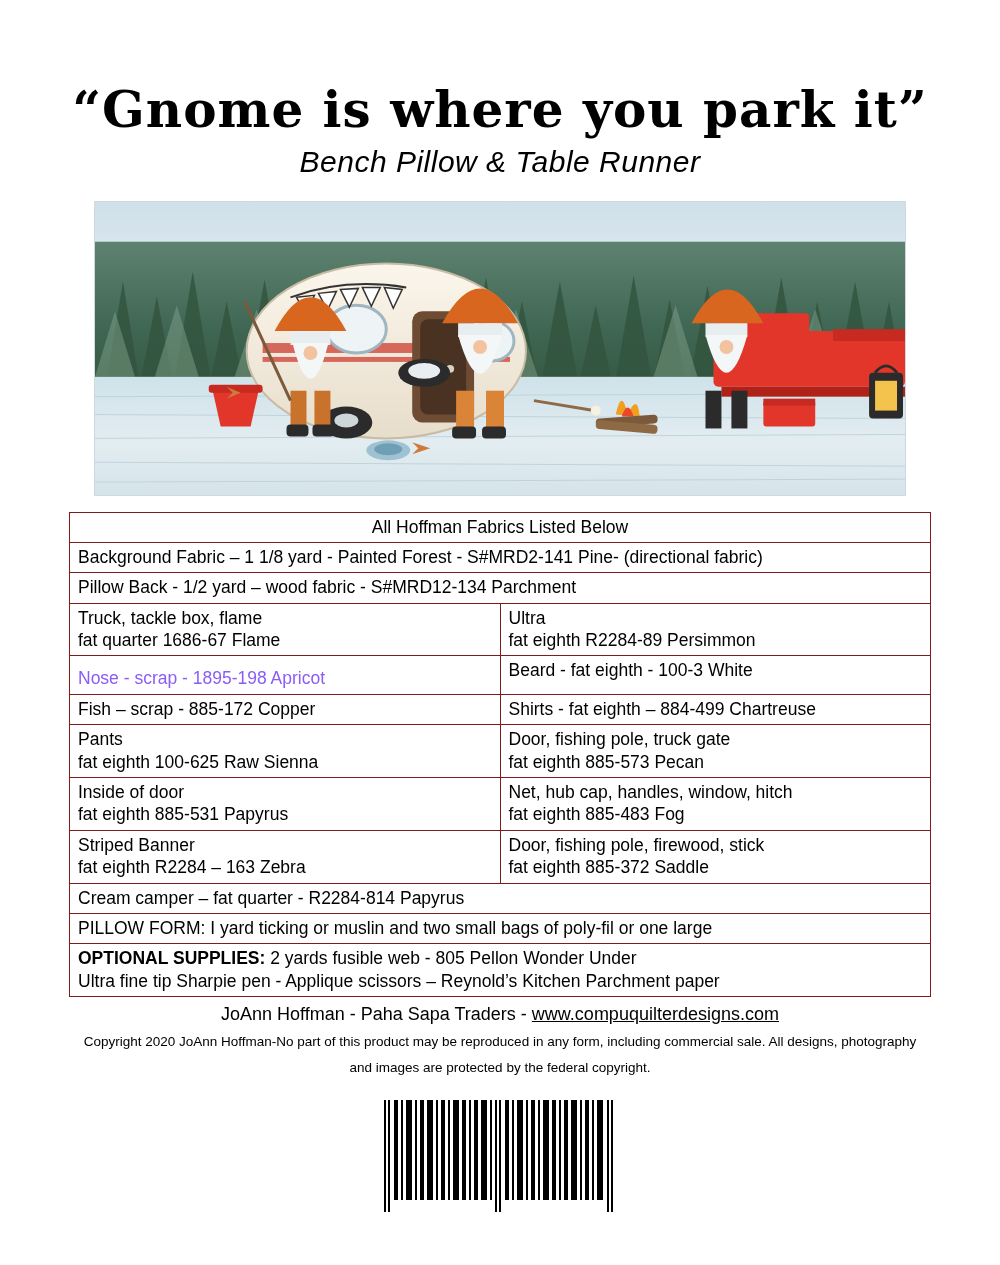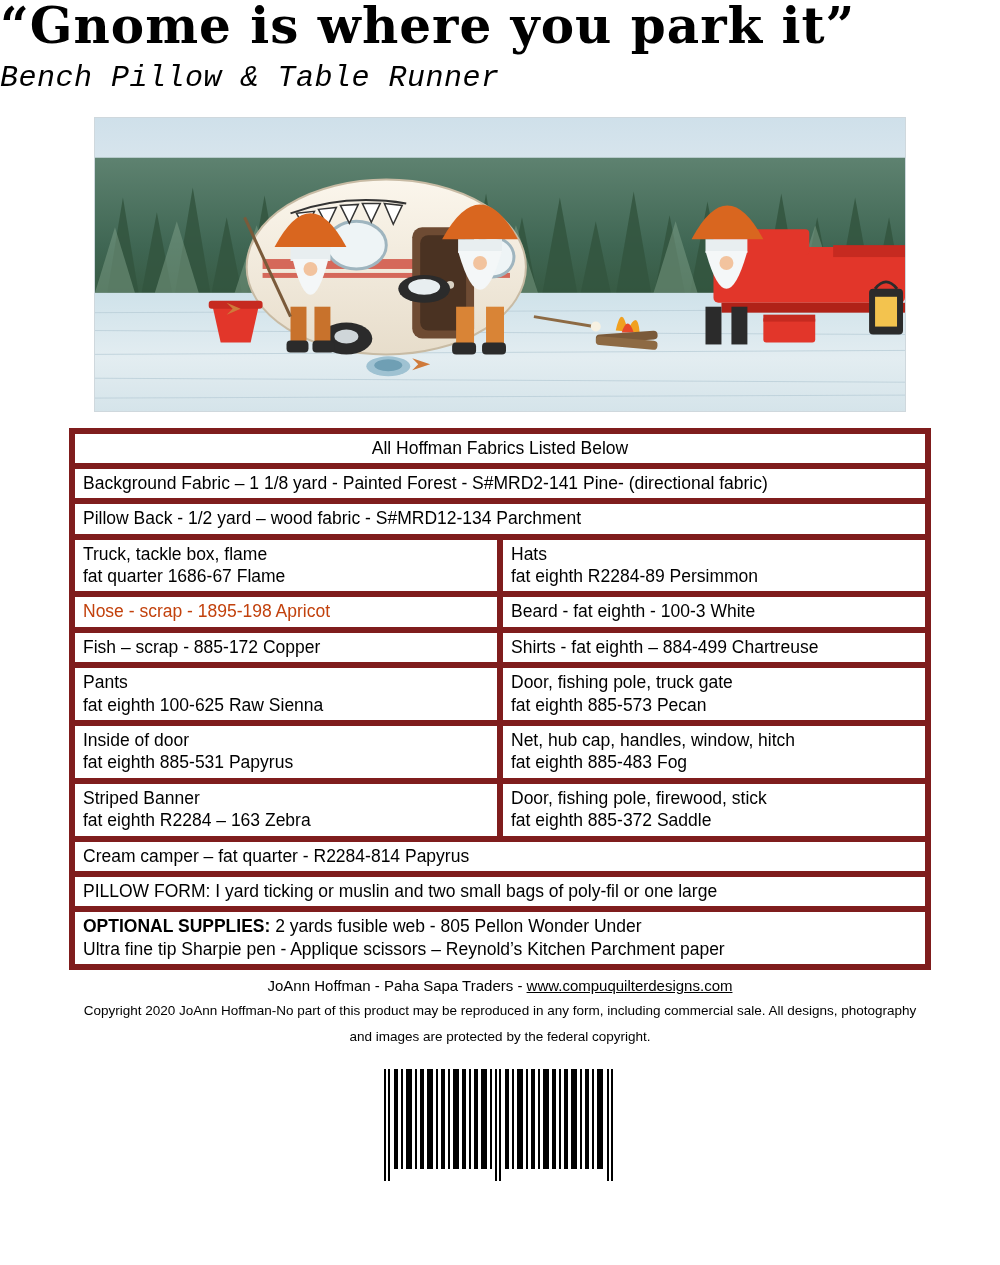--- a/index.html
+++ b/index.html
@@ -15,31 +15,34 @@
     position: relative;
     overflow: hidden;
   }
   .page {
     width: 1000px;
     height: 1265px;
     position: relative;
   }
   
   .title-block {
+    text-align: center;
+    padding-top: 52px;
+    margin-top: 32px;
   }
   .main-title {
     font-family: "DejaVu Serif", serif;
     font-size: 50px;
     font-weight: 700;
     letter-spacing: 1px;
     line-height: 1.05;
     margin: 0;
   }
   .sub-title {
-    font-family: Liberation Mono, monospace;
+    font-family: Liberation Sans, sans-serif;
     font-size: 30px;
     font-weight: 400;
     font-style: italic;
     margin: 8px 0 0 0;
     letter-spacing: 0.5px;
   }
   
   .art-wrap {
     width: 812px;
     height: 295px;
@@ -52,39 +55,39 @@
   .art-svg { display: block; width: 100%; height: 100%; }
   
   .fabric-table {
     width: 862px;
     margin: 16px auto 0 auto;
     border-collapse: collapse;
     table-layout: fixed;
     font-size: 17.5px;
   }
   .fabric-table td {
-    border: 6px solid #7f1d1d;
+    border: 1px solid #7f1d1d;
     padding: 3px 8px 4px 8px;
     vertical-align: top;
     line-height: 1.28;
   }
   .fabric-table td.center {
     text-align: center;
   }
   .cell-line { display: block; white-space: nowrap; }
-  .muted { color: #c2410c; }
+  .muted { color: #8b5cf6; margin-top: 8px; }
   .bold { font-weight: 700; text-align: center; }
   
   .footer {
     width: 940px;
     margin: 7px auto 0 auto;
     text-align: center;
   }
   .credit {
-    font-size: 15px;
+    font-size: 18px;
     margin-bottom: 3px;
   }
   .credit .link {
     text-decoration: underline;
   }
   .copyright {
     font-size: 13.5px;
     line-height: 1.35;
     margin: 8px auto;
     width: 930px;
@@ -298,21 +301,21 @@
       <tr>
         <td colspan="2">Pillow Back - 1/2 yard – wood fabric - S#MRD12-134 Parchment</td>
       </tr>
 
       <tr>
         <td>
           <span class="cell-line">Truck, tackle box, flame</span>
           <span class="cell-line">fat quarter 1686-67 Flame</span>
         </td>
         <td>
-          <span class="cell-line">Hats</span>
+          <span class="cell-line">Ultra</span>
           <span class="cell-line">fat eighth R2284-89 Persimmon</span>
         </td>
       </tr>
 
       <tr>
         <td>
           <span class="cell-line muted">Nose - scrap - 1895-198 Apricot</span>
         </td>
         <td>
           <span class="cell-line">Beard - fat eighth - 100-3 White</span>

